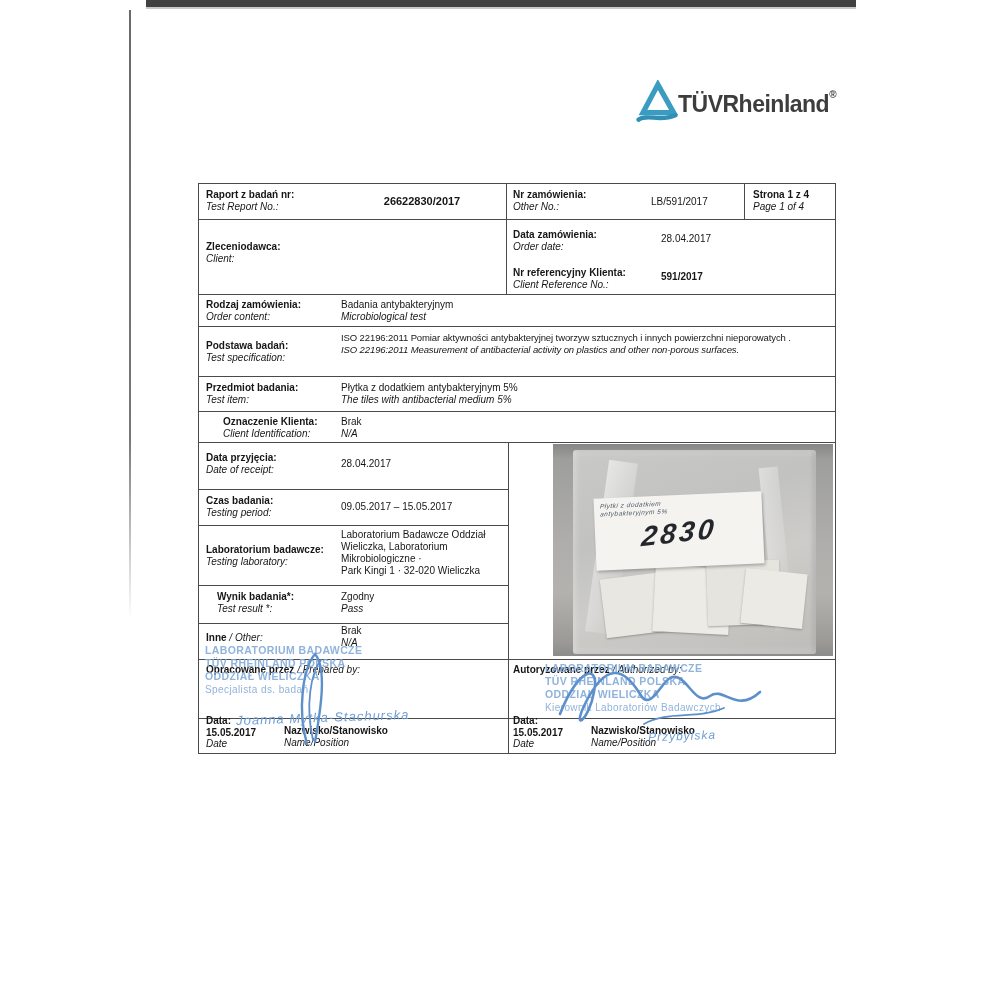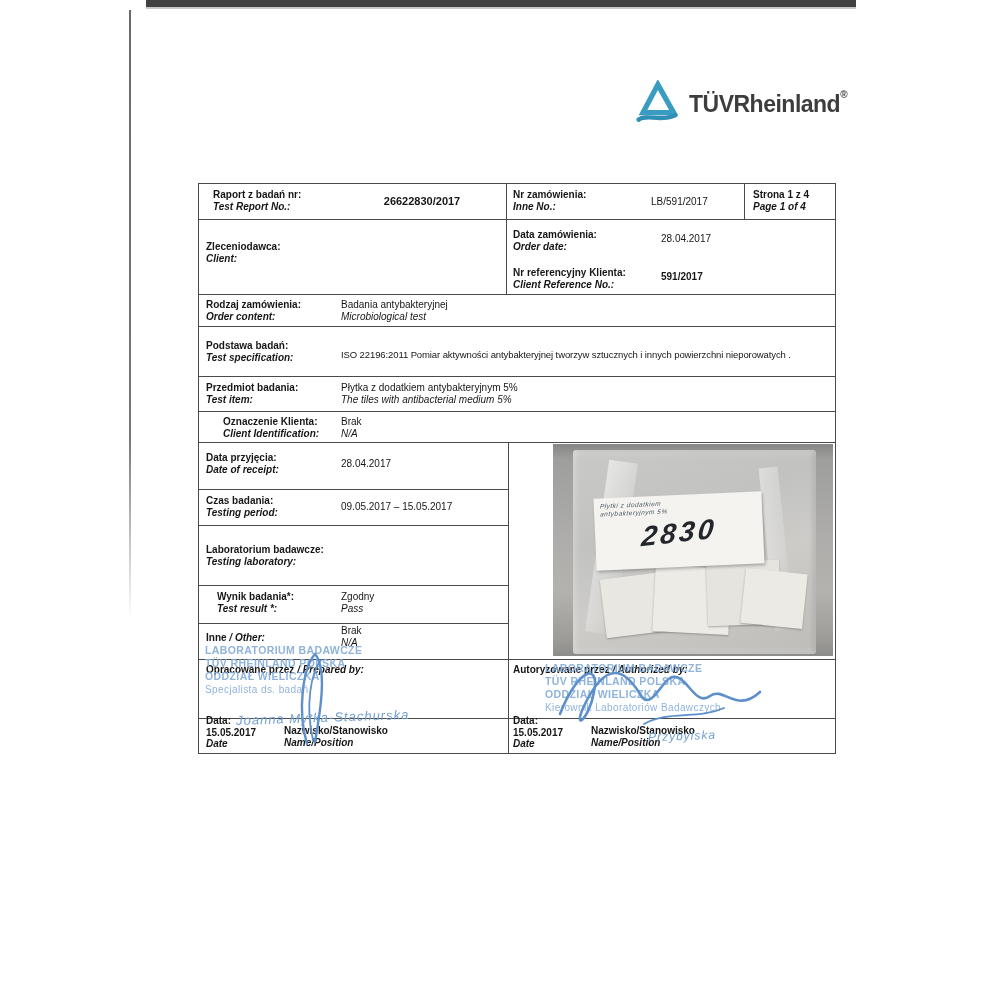--- a/index.html
+++ b/index.html
@@ -8,36 +8,36 @@
 
   
   .top-bar{position:absolute;left:146px;top:0;width:710px;height:7px;background:#414141;}
   .top-bar-light{position:absolute;left:146px;top:7px;width:710px;height:2px;background:#c9c9c9;}
   .left-edge{position:absolute;left:129px;top:10px;width:2px;height:610px;
              background:linear-gradient(180deg,#6a6a6a 0%,#777 70%,rgba(120,120,120,0) 100%);}
 
   
   .logo{position:absolute;left:636px;top:80px;display:flex;align-items:center;}
   .logo svg{display:block;}
-  .logo-text{font-size:23px;font-weight:bold;color:#3d3d3d;letter-spacing:-0.5px;margin-left:11px;}
+  .logo-text{font-size:23px;font-weight:bold;color:#3d3d3d;letter-spacing:-0.5px;margin-left:0;}
   .logo-reg{font-size:10px;vertical-align:14px;font-weight:bold;color:#3d3d3d;}
 
   
   .doc-table{position:absolute;left:198px;top:183px;width:636px;height:569px;border:1px solid #4a4a4a;}
   .hline{position:absolute;height:1px;background:#4a4a4a;left:0;width:636px;}
   .hline.half{width:309px;}
   .vline{position:absolute;width:1px;background:#4a4a4a;}
 
   .cell{position:absolute;font-size:10px;line-height:11.5px;}
   .lbl{font-weight:bold;}
-  .sub{font-style:italic;font-weight:bold;}
+  .sub{font-style:italic;font-weight:normal;}
   .val{font-size:10px;line-height:12px;}
   .vit{font-style:italic;}
   .bold{font-weight:bold;}
-  .nowrap{white-space:nowrap;margin-top:17px;}
+  .nowrap{white-space:nowrap;}
 
   
   .photo{position:absolute;left:553px;top:444px;width:280px;height:212px;
          background:linear-gradient(180deg,#868686 0%,#9e9e9c 7%,#aeadab 45%,#b3b2ae 70%,#9b9a97 93%,#8c8c8a 100%);overflow:hidden;}
   .bag{position:absolute;left:7%;top:3%;width:87%;height:96%;
        background:linear-gradient(160deg,#c9c9c7 0%,#c2c2c0 35%,#cdccc9 60%,#bdbcb9 100%);
        border-radius:3px;box-shadow:inset 0 0 8px rgba(255,255,255,.5), inset -3px 0 4px rgba(90,90,90,.35);}
   .bag:before{content:"";position:absolute;left:10%;top:5%;width:12%;height:85%;
        background:linear-gradient(100deg,rgba(255,255,255,.55),rgba(255,255,255,0));transform:rotate(8deg);}
   .bag:after{content:"";position:absolute;right:12%;top:8%;width:8%;height:80%;
@@ -93,28 +93,28 @@
     <div class="hline half" style="top:341px"></div>
     <div class="hline half" style="top:401px"></div>
     <div class="hline half" style="top:439px"></div>
     <div class="hline" style="top:475px"></div>
     <div class="hline" style="top:534px"></div>
 
     <div class="vline" style="left:307px;top:0;height:110px"></div>
     <div class="vline" style="left:309px;top:258px;height:311px"></div>
     <div class="vline" style="left:545px;top:0;height:35px"></div>
 
-    <div class="cell" style="left:14px;top:5px">
+    <div class="cell" style="left:7px;top:5px">
       <div class="lbl">Raport z badań nr:</div>
         <div class="sub">Test Report No.:</div>
     </div>
     <div class="cell bold" style="left:148px;top:12px;width:150px;text-align:center;font-size:11px">26622830/2017</div>
     <div class="cell" style="left:314px;top:5px">
       <div class="lbl">Nr zamówienia:</div>
-        <div class="sub">Inne No.:</div>
+        <div class="sub">Other No.:</div>
     </div>
     <div class="cell" style="left:452px;top:12px">LB/591/2017</div>
     <div class="cell" style="left:554px;top:5px">
       <div class="lbl">Strona 1 z 4</div>
         <div class="sub">Page 1 of 4</div>
     </div>
 
     <div class="cell" style="left:7px;top:57px">
       <div class="lbl">Zleceniodawca:</div>
         <div class="sub">Client:</div>
@@ -128,30 +128,31 @@
       <div class="lbl">Nr referencyjny Klienta:</div>
         <div class="sub">Client Reference No.:</div>
     </div>
     <div class="cell bold" style="left:462px;top:87px">591/2017</div>
 
     <div class="cell" style="left:7px;top:115px">
       <div class="lbl">Rodzaj zamówienia:</div>
         <div class="sub">Order content:</div>
     </div>
     <div class="cell val" style="left:142px;top:115px">
-      <div>Badania antybakteryjnej</div>
+      <div>Badania antybakteryjnym</div>
       <div class="vit">Microbiological  test</div>
     </div>
 
     <div class="cell" style="left:7px;top:156px">
       <div class="lbl">Podstawa badań:</div>
         <div class="sub">Test specification:</div>
     </div>
     <div class="cell val" style="left:142px;top:148px;width:492px;font-size:9.5px;letter-spacing:-0.1px">
       <div class="nowrap">ISO 22196:2011 Pomiar aktywności antybakteryjnej tworzyw sztucznych i innych powierzchni nieporowatych .</div>
+      <div class="vit nowrap">ISO 22196:2011 Measurement of antibacterial activity on plastics and other non-porous surfaces.</div>
     </div>
 
     <div class="cell" style="left:7px;top:198px">
       <div class="lbl">Przedmiot badania:</div>
         <div class="sub">Test item:</div>
     </div>
     <div class="cell val" style="left:142px;top:198px">
       <div>Płytka z dodatkiem antybakteryjnym 5%</div>
       <div class="vit">The tiles with antibacterial medium 5%</div>
     </div>
@@ -173,20 +174,26 @@
 
     <div class="cell" style="left:7px;top:311px">
       <div class="lbl">Czas badania:</div>
         <div class="sub">Testing period:</div>
     </div>
     <div class="cell val" style="left:142px;top:317px">09.05.2017 – 15.05.2017</div>
 
     <div class="cell" style="left:7px;top:360px">
       <div class="lbl">Laboratorium badawcze:</div>
         <div class="sub">Testing laboratory:</div>
+    </div>
+    <div class="cell val" style="left:142px;top:345px">
+      <div>Laboratorium  Badawcze Oddział</div>
+      <div>Wieliczka, Laboratorium</div>
+      <div>Mikrobiologiczne ·</div>
+      <div>Park Kingi 1 · 32-020 Wieliczka</div>
     </div>
 
     <div class="cell" style="left:18px;top:407px">
       <div class="lbl">Wynik badania*:</div>
         <div class="sub">Test result *:</div>
     </div>
     <div class="cell val" style="left:142px;top:407px">
       <div>Zgodny</div>
       <div class="vit">Pass</div>
     </div>

